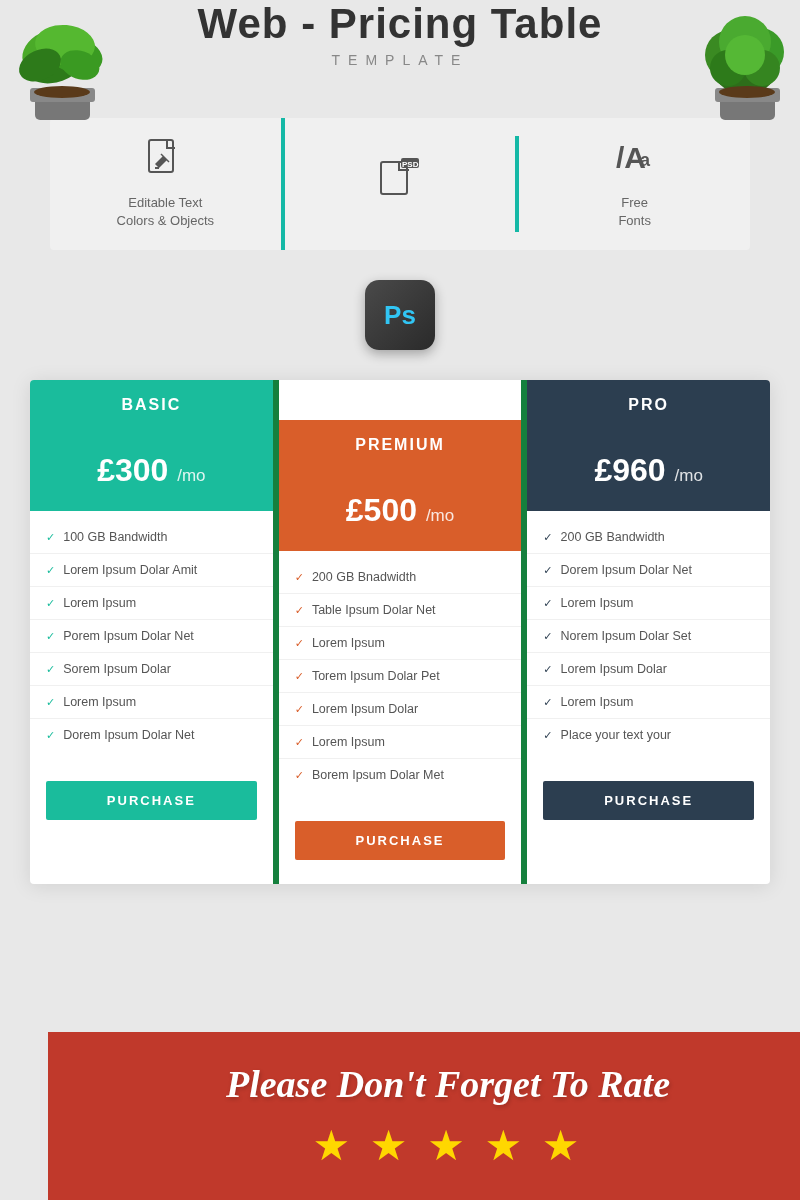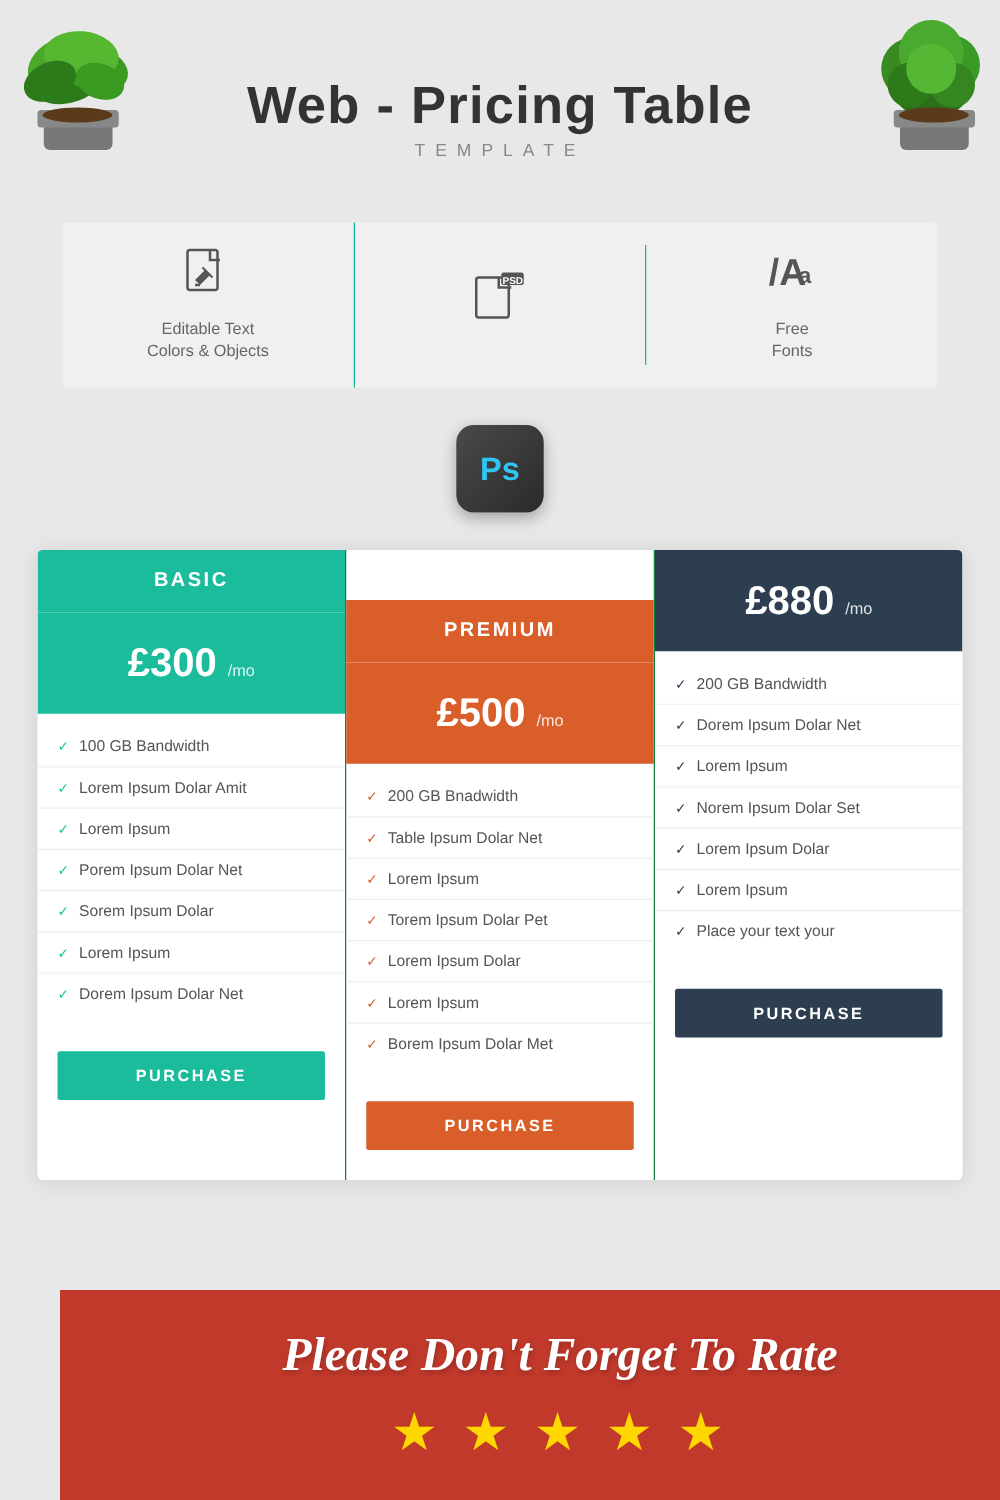--- a/index.html
+++ b/index.html
@@ -19,21 +19,20 @@
       width: 120px;
       height: 130px;
       overflow: hidden;
     }
     .plant-left { left: 0; }
     .plant-right { right: 0; }
 
     
     .header {
       text-align: center;
-      padding-top: 60px;
       padding-bottom: 20px;
     }
     .header h1 {
       font-size: 42px;
       font-weight: 700;
       color: #333;
       letter-spacing: 1px;
     }
     .header .subtitle {
       font-size: 14px;
@@ -50,21 +49,21 @@
       align-items: center;
       margin: 30px auto;
       max-width: 700px;
       background: #f0f0f0;
       border-radius: 4px;
     }
     .feature-item {
       flex: 1;
       text-align: center;
       padding: 20px 10px;
-      border-right: 1px solid #14b8a6;
+      border-right: 4px solid #14b8a6;
     }
     .feature-item:last-child {
       border-right: none;
     }
     .feature-icon {
       font-size: 32px;
       color: #555;
       margin-bottom: 8px;
       display: block;
     }
@@ -104,21 +103,21 @@
       box-shadow: 0 2px 20px rgba(0,0,0,0.1);
       overflow: hidden;
     }
 
     
     .pricing-table {
       display: flex;
     }
     .pricing-col {
       flex: 1;
-      border-right: 1px solid #15803d;
+      border-right: 6px solid #15803d;
     }
     .pricing-col:last-child {
       border-right: none;
     }
 
     
     .col-header {
       padding: 16px;
       text-align: center;
       color: white;
@@ -138,21 +137,21 @@
     }
     .price-row.basic { background: #1abc9c; }
     .price-row.premium { background: #d95e2a; }
     .price-row.pro { background: #2c3e50; }
 
     .price-amount {
       font-size: 32px;
       font-weight: 700;
     }
     .price-period {
-      font-size: 13px;
+      font-size: 17px;
       font-weight: 300;
       opacity: 0.85;
     }
 
     
     .feature-rows {
       padding: 10px 0;
     }
     .feat-row {
       display: flex;
@@ -394,23 +393,26 @@
             <span class="check-icon orange">✓</span>
             <span>Borem Ipsum Dolar Met</span>
           </div>
       </div>
       <div class="btn-row">
         <button class="purchase-btn premium">PURCHASE</button>
       </div>
     </div>
 
     <div class="pricing-col">
+      <div class="col-header pro">
+        <span>PRO</span>
+      </div>
       <div class="price-row pro">
         <span class="price-amount">
-          <span>£880</span>
+          <span>£960</span>
           <span class="price-period">/mo</span>
         </span>
       </div>
       <div class="feature-rows">
         <div class="feat-row">
             <span class="check-icon dark">✓</span>
             <span>200 GB Bandwidth</span>
           </div>
         <div class="feat-row">
             <span class="check-icon dark">✓</span>

